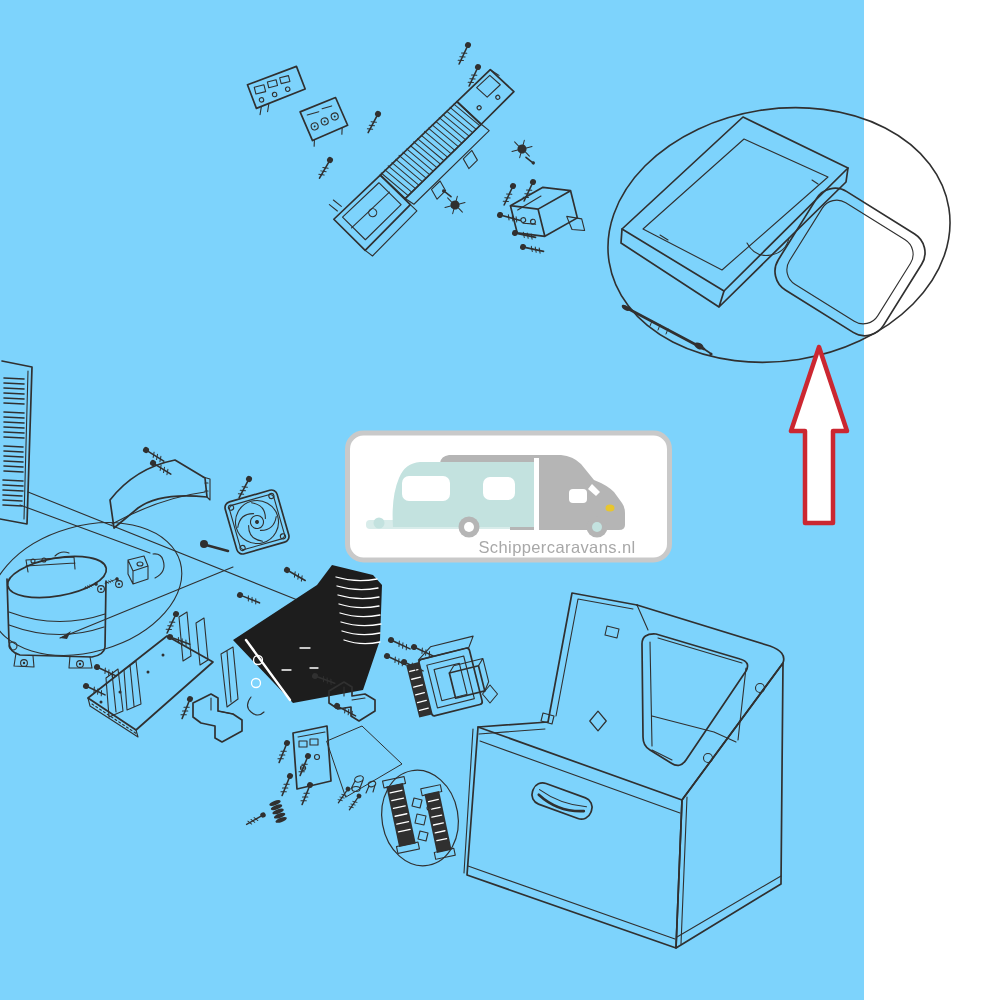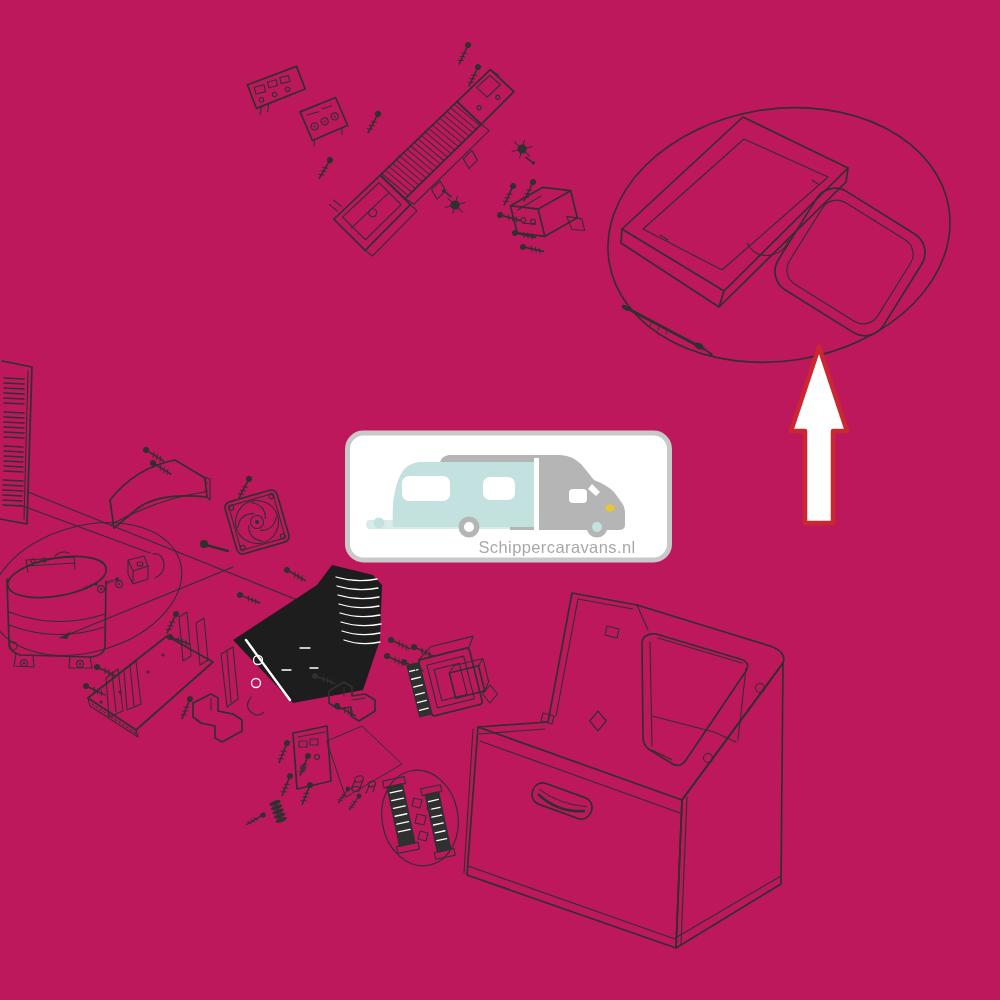--- a/index.html
+++ b/index.html
@@ -1,16 +1,16 @@
 <!DOCTYPE html>
 <html><head>
 <meta charset="utf-8">
 <style>
   html,body{margin:0;padding:0;background:#fff}
-  .page{width:1000px;height:1000px;position:relative;background:#be185d;font-family:"Liberation Sans",sans-serif}
+  .page{width:864px;height:1000px;position:relative;background:#7dd3fc;font-family:"Liberation Sans",sans-serif}
   svg{display:block}
   .ln{fill:none;stroke:#303030;stroke-width:1.7;stroke-linejoin:round;stroke-linecap:round}
   .l1{fill:none;stroke:#303030;stroke-width:1.1;stroke-linejoin:round;stroke-linecap:round}
   .l2{fill:none;stroke:#303030;stroke-width:2.6;stroke-linecap:round}
   .s1{fill:none;stroke:#303030;stroke-width:1.6;stroke-linecap:round}
   .s2{fill:none;stroke:#303030;stroke-width:1;stroke-linecap:round}
   .fil{fill:#303030;stroke:none}
   .wht{fill:none;stroke:#ffffff;stroke-width:1.3;stroke-linecap:round}
   .dsh{stroke-dasharray:2,2.6}
   .wm-text{font-family:"Liberation Sans",sans-serif;font-size:16.5px;letter-spacing:.4px}

